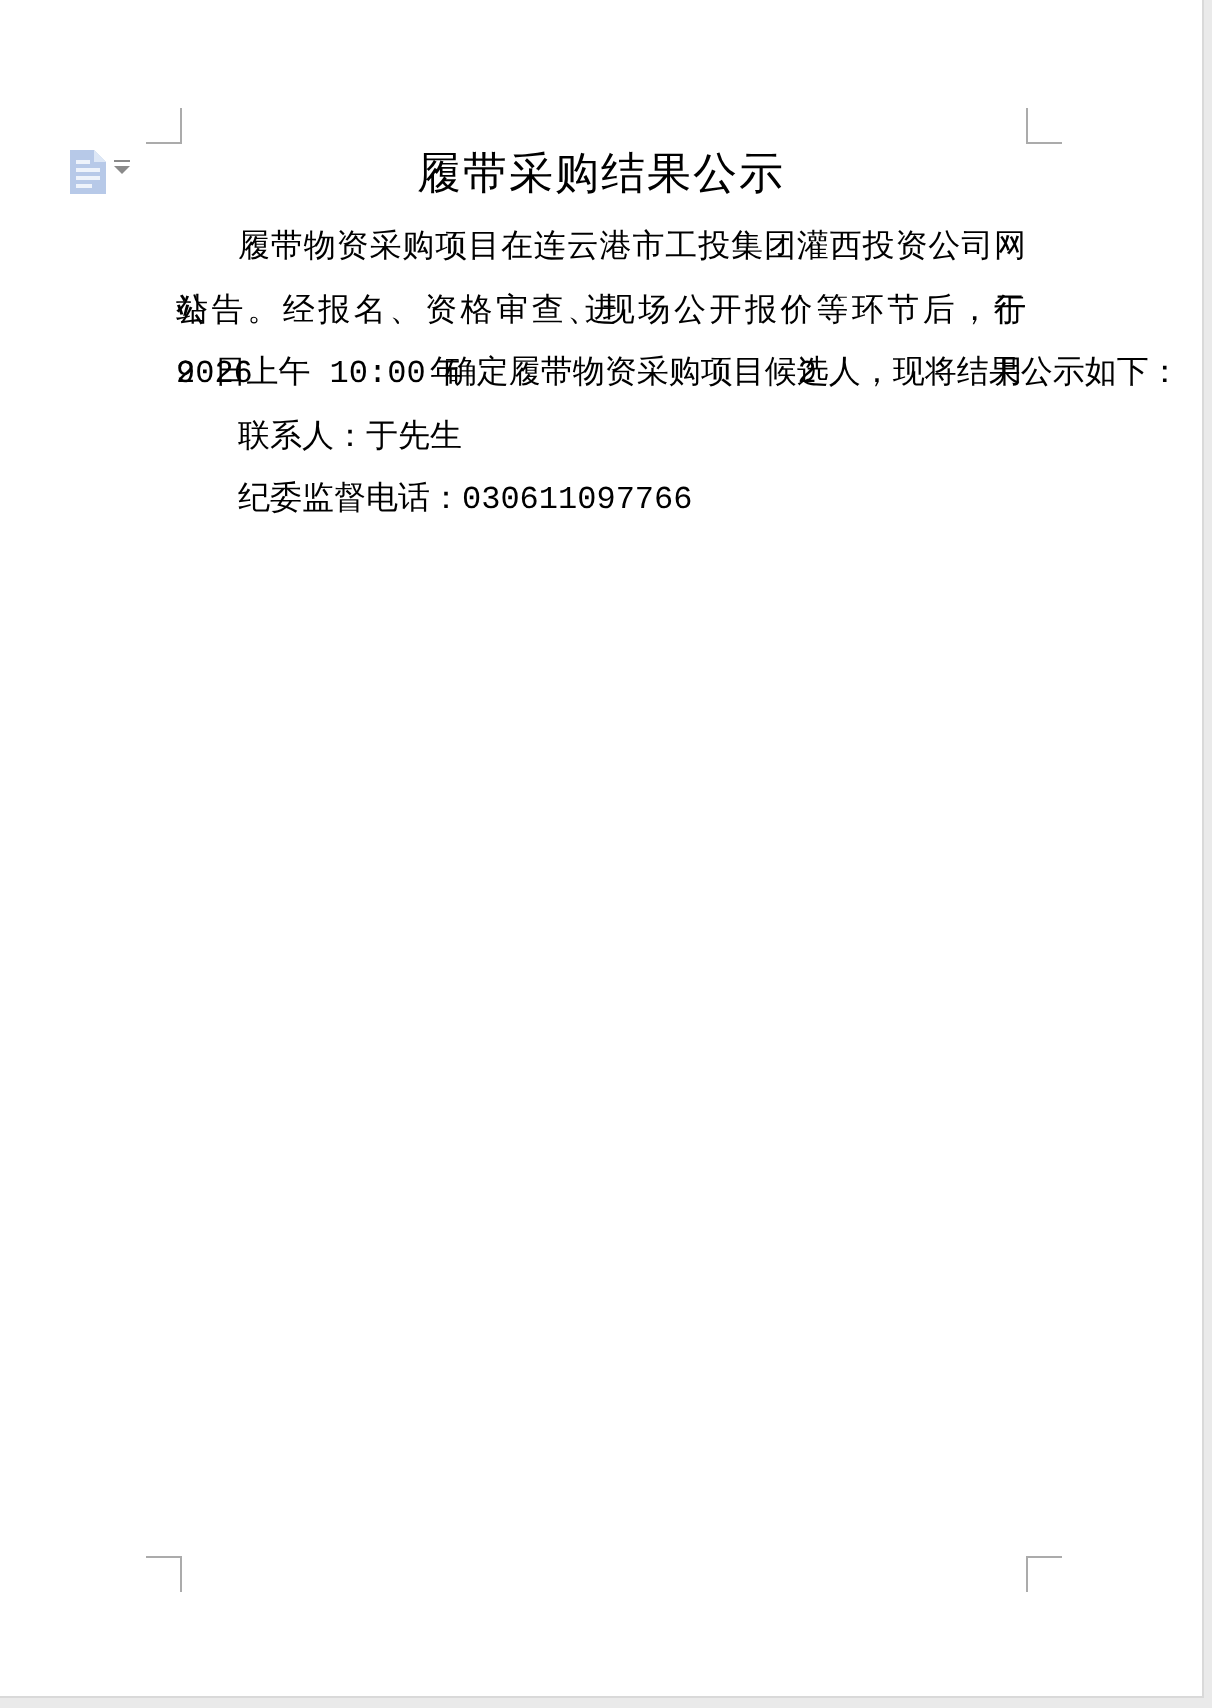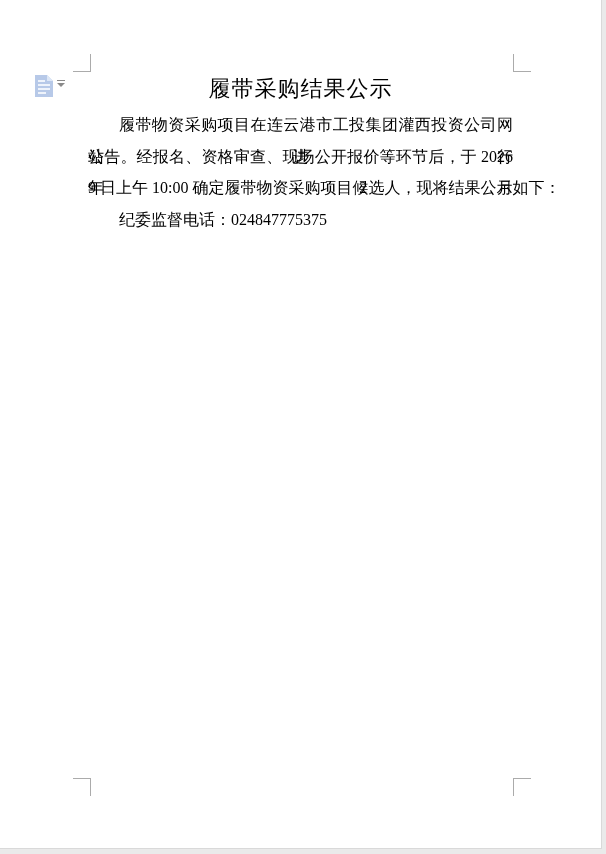--- a/index.html
+++ b/index.html
@@ -13,20 +13,21 @@
   }
   .paper {
     position: absolute;
     left: 0;
     top: 0;
     width: 601px;
     height: 848px;
     background: #ffffff;
     border-right: 1px solid #d9d9d9;
     border-bottom: 1px solid #d9d9d9;
+    font-family: Liberation Mono, monospace;
   }
   
   .crop {
     position: absolute;
     width: 17px;
     height: 17px;
   }
   .crop-tl { left: 73px;  top: 54px;  border-right: 1px solid #ababab; border-bottom: 1px solid #ababab; }
   .crop-tr { left: 513px; top: 54px;  border-left: 1px solid #ababab;  border-bottom: 1px solid #ababab; }
   .crop-bl { left: 73px;  top: 778px; border-right: 1px solid #ababab; border-top: 1px solid #ababab; }
@@ -115,19 +116,20 @@
     <span class="drop-bar"></span>
     <span class="drop-arrow"></span>
   </div>
 
   <div class="text-area">
     <div class="doc-title">履带采购结果公示</div>
     <div>
         <div class="line justify-indent">履带物资采购项目在连云港市工投集团灌西投资公司网站进行</div>
         <div class="line justify">公告。经报名、资格审查、现场公开报价等环节后，于 2026 年 2 月</div>
         <div class="line plain">9 日上午 10:00 确定履带物资采购项目候选人，现将结果公示如下：</div>
-        <div class="line plain-indent">纪委监督电话：024847775375</div>
+        <div class="line plain-indent">联系人：于先生</div>
+        <div class="line plain-indent">纪委监督电话：030611097766</div>
         <div class="line blank"></div>
         <div class="line blank"></div>
       </div>
   </div>
 
 </div>
 
 </body></html>

